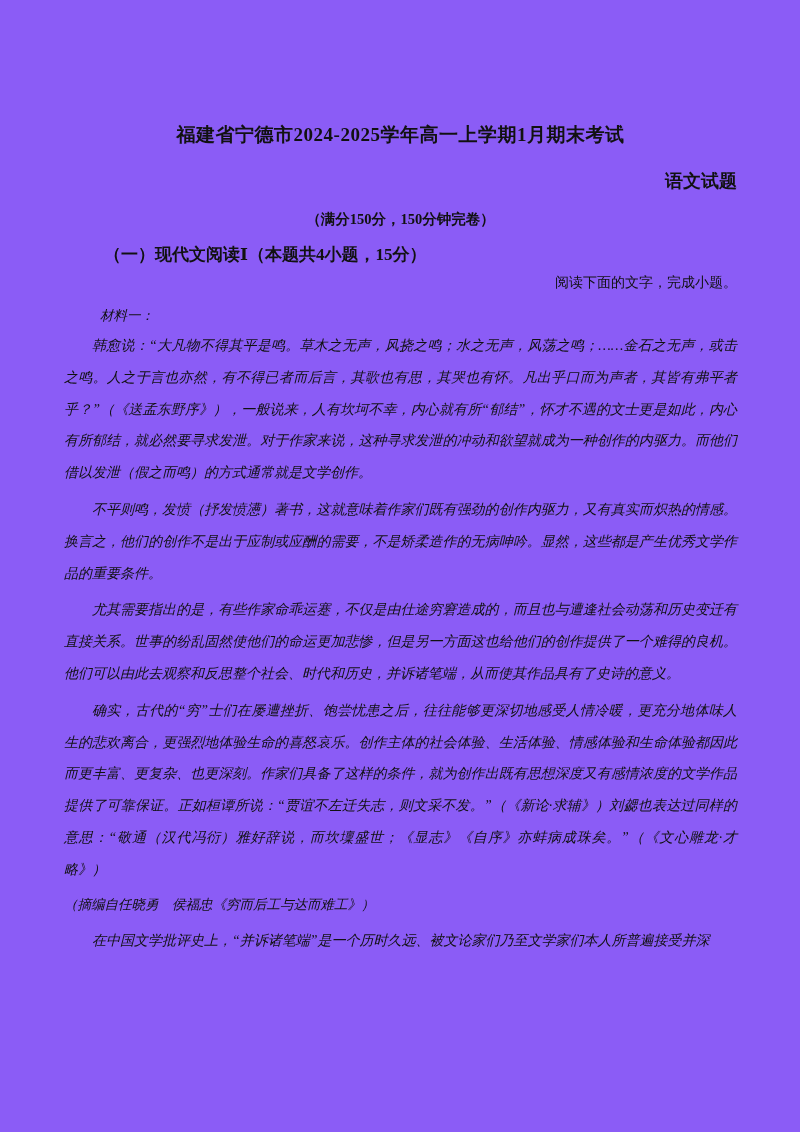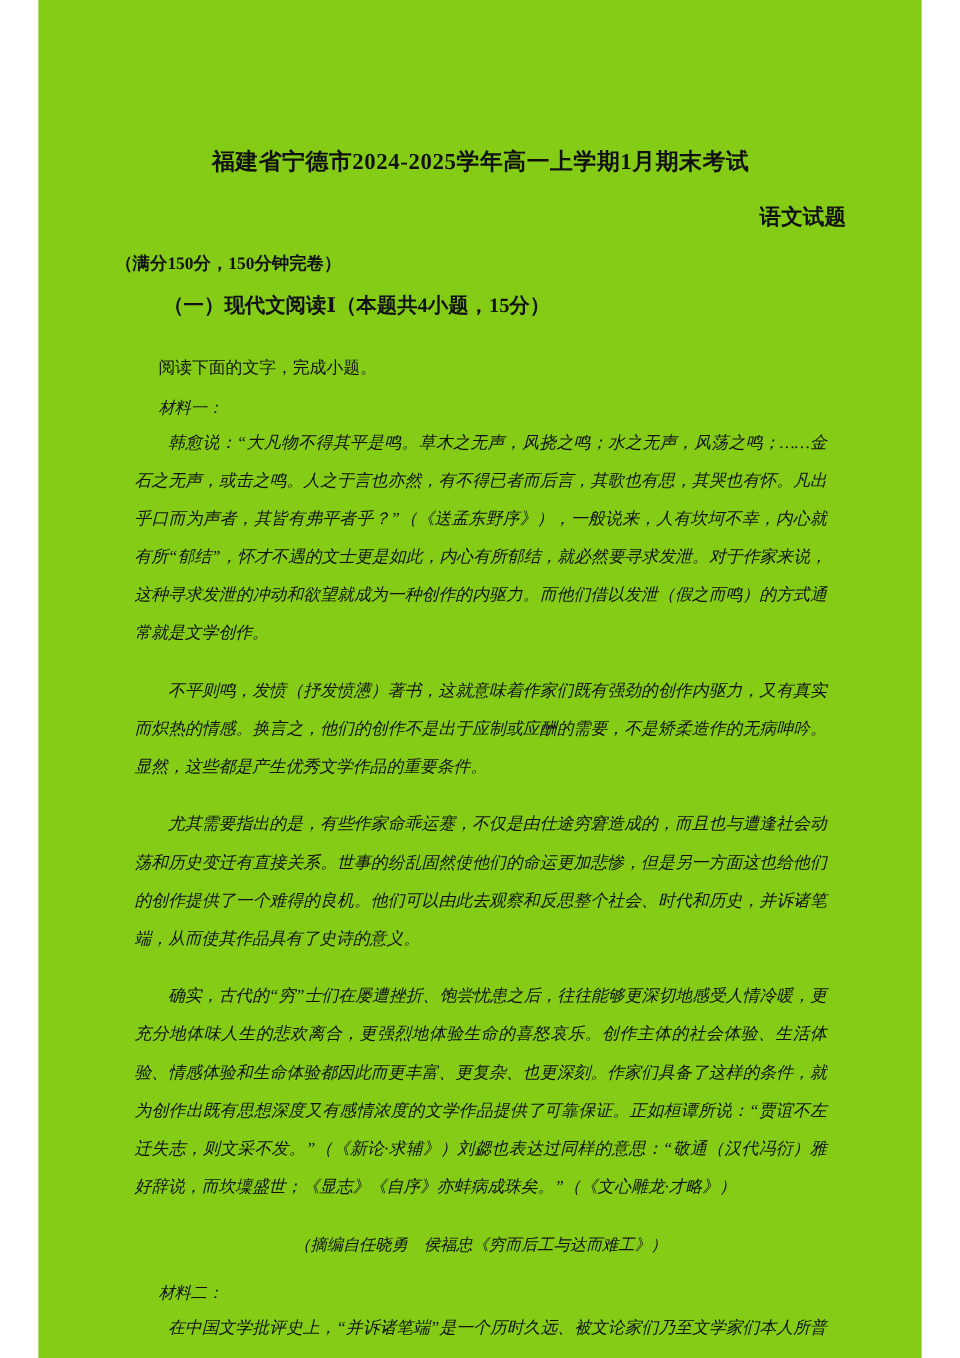--- a/index.html
+++ b/index.html
@@ -1,21 +1,21 @@
 <!DOCTYPE html>
 <html><head>
 <meta charset="utf-8">
 <style>
   html, body { margin: 0; padding: 0; background: #ffffff; }
   .page {
     position: relative;
-    width: 736px;
+    width: 800px;
     height: 1132px;
     margin: 0 auto;
-    background: #84cc16;
+    background: #8b5cf6;
     box-sizing: border-box;
     padding: 122px 63px 40px 64px;
     font-family: "Liberation Serif", "DejaVu Serif", serif;
     color: #111;
     overflow: hidden;
   }
   .doc-title {
     margin: 0;
     text-align: center;
     font-size: 19px;
@@ -23,59 +23,60 @@
     letter-spacing: 0.5px;
   }
   .doc-subtitle {
     margin: 21px 0 0 0;
     text-align: right;
     font-size: 18px;
     font-weight: bold;
   }
   .exam-info {
     margin: 17px 0 0 0;
-    text-align: left;
+    text-align: center;
     font-size: 14.5px;
     font-weight: bold;
   }
   .sec-heading {
     margin: 20px 0 0 6px;
     font-size: 15.5px;
     font-weight: bold;
   }
   .subsec-heading {
     margin: 14px 0 0 40px;
     font-size: 17px;
     font-weight: bold;
   }
   .instruction {
-    margin: 32px 0 0 36px;
+    margin: 8px 0 0 36px;
     font-size: 14px;
+    text-align: right;
   }
   .kai {
     font-style: italic;
     font-family: "Liberation Serif", "DejaVu Serif", serif;
   }
   .material-label {
     margin: 15px 0 0 36px;
     font-size: 13.5px;
   }
   .body-para {
-    margin: 16px;
+    margin: 0;
     font-size: 14px;
     line-height: 31.8px;
     text-indent: 2em;
     text-align: justify;
     margin-top: 5px;
   }
   .attribution {
     margin: 3px 0 0 0;
     font-size: 13.5px;
     line-height: 31.8px;
-    text-align: center;
+    text-align: left;
   }
 </style>
 </head>
 <body>
 
 <div class="page">
 
   <h1 class="doc-title">福建省宁德市2024-2025学年高一上学期1月期末考试</h1>
 
   <h2 class="doc-subtitle">语文试题</h2>
@@ -92,17 +93,16 @@
   <p class="body-para kai">韩愈说：“大凡物不得其平是鸣。草木之无声，风挠之鸣；水之无声，风荡之鸣；……金石之无声，或击之鸣。人之于言也亦然，有不得已者而后言，其歌也有思，其哭也有怀。凡出乎口而为声者，其皆有弗平者乎？”（《送孟东野序》），一般说来，人有坎坷不幸，内心就有所“郁结”，怀才不遇的文士更是如此，内心有所郁结，就必然要寻求发泄。对于作家来说，这种寻求发泄的冲动和欲望就成为一种创作的内驱力。而他们借以发泄（假之而鸣）的方式通常就是文学创作。</p>
 
   <p class="body-para kai">不平则鸣，发愤（抒发愤懑）著书，这就意味着作家们既有强劲的创作内驱力，又有真实而炽热的情感。换言之，他们的创作不是出于应制或应酬的需要，不是矫柔造作的无病呻吟。显然，这些都是产生优秀文学作品的重要条件。</p>
 
   <p class="body-para kai">尤其需要指出的是，有些作家命乖运蹇，不仅是由仕途穷窘造成的，而且也与遭逢社会动荡和历史变迁有直接关系。世事的纷乱固然使他们的命运更加悲惨，但是另一方面这也给他们的创作提供了一个难得的良机。他们可以由此去观察和反思整个社会、时代和历史，并诉诸笔端，从而使其作品具有了史诗的意义。</p>
 
   <p class="body-para kai">确实，古代的“穷”士们在屡遭挫折、饱尝忧患之后，往往能够更深切地感受人情冷暖，更充分地体味人生的悲欢离合，更强烈地体验生命的喜怒哀乐。创作主体的社会体验、生活体验、情感体验和生命体验都因此而更丰富、更复杂、也更深刻。作家们具备了这样的条件，就为创作出既有思想深度又有感情浓度的文学作品提供了可靠保证。正如桓谭所说：“贾谊不左迁失志，则文采不发。”（《新论·求辅》）刘勰也表达过同样的意思：“敬通（汉代冯衍）雅好辞说，而坎壈盛世；《显志》《自序》亦蚌病成珠矣。”（《文心雕龙·才略》）</p>
 
   <p class="attribution kai">（摘编自任晓勇　侯福忠《穷而后工与达而难工》）</p>
 
-  <p class="material-label kai">材料二：</p>
 
   <p class="body-para kai">在中国文学批评史上，“并诉诸笔端”是一个历时久远、被文论家们乃至文学家们本人所普遍接受并深</p>
 
 </div>
 
 </body></html>

